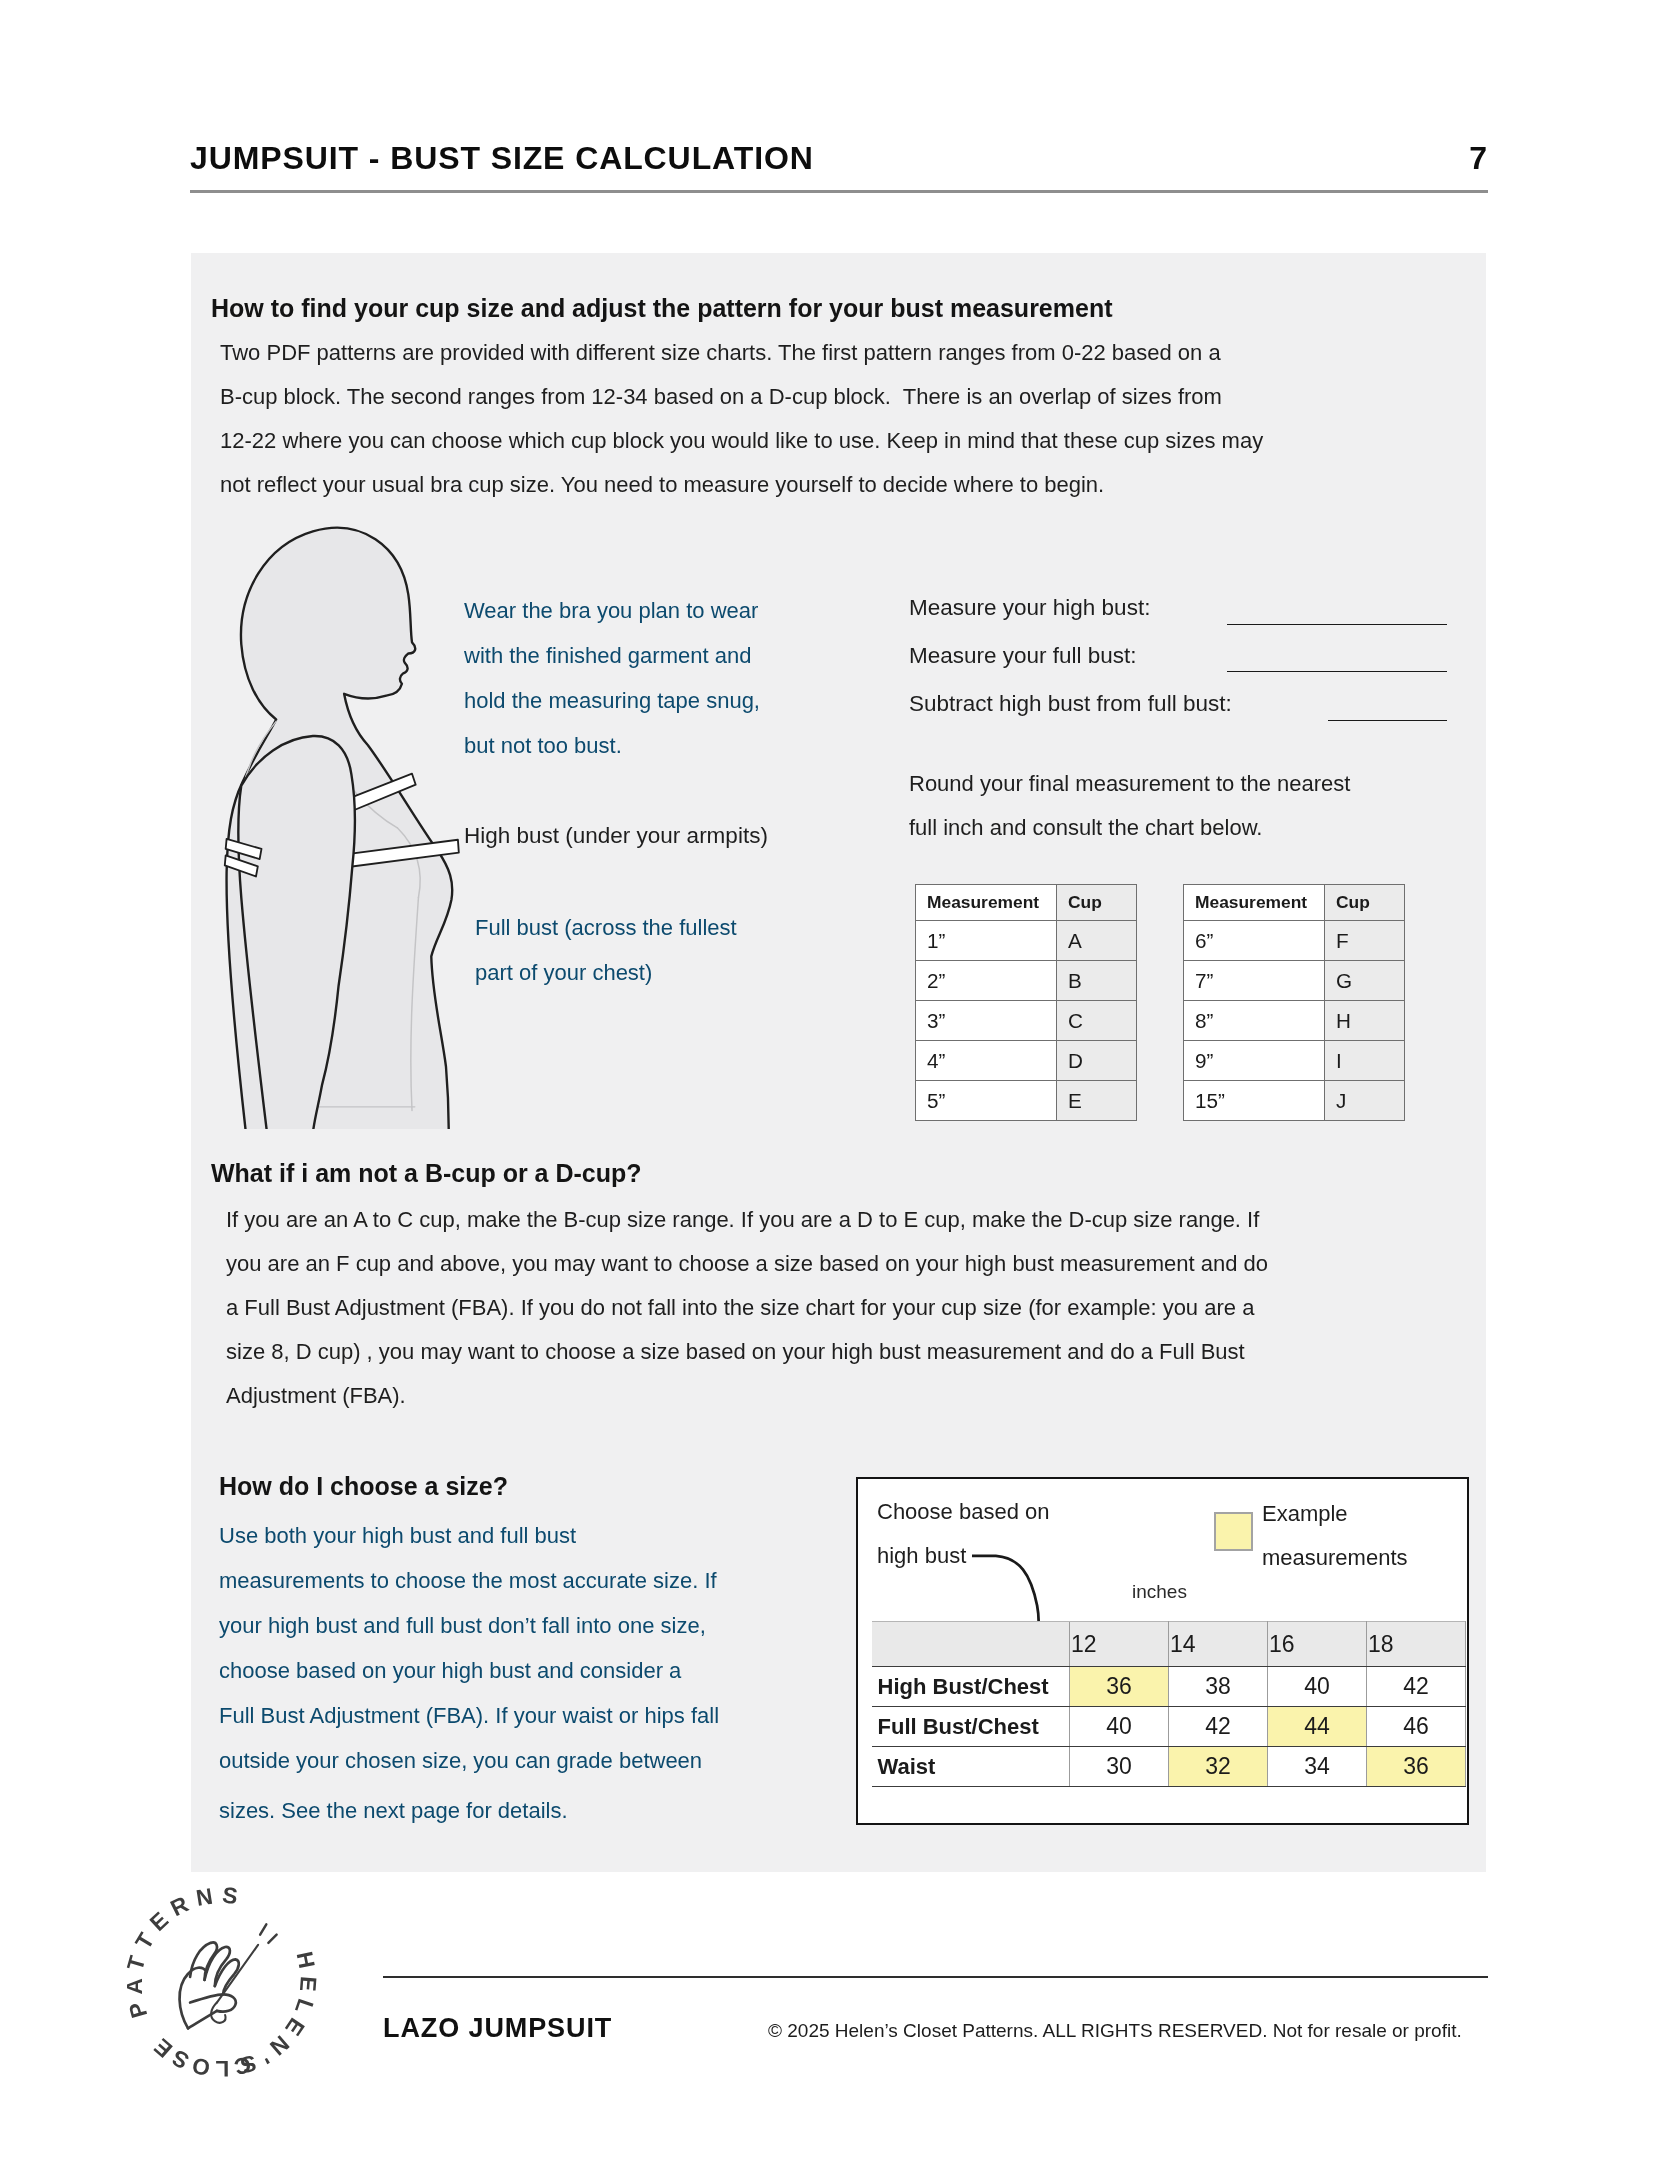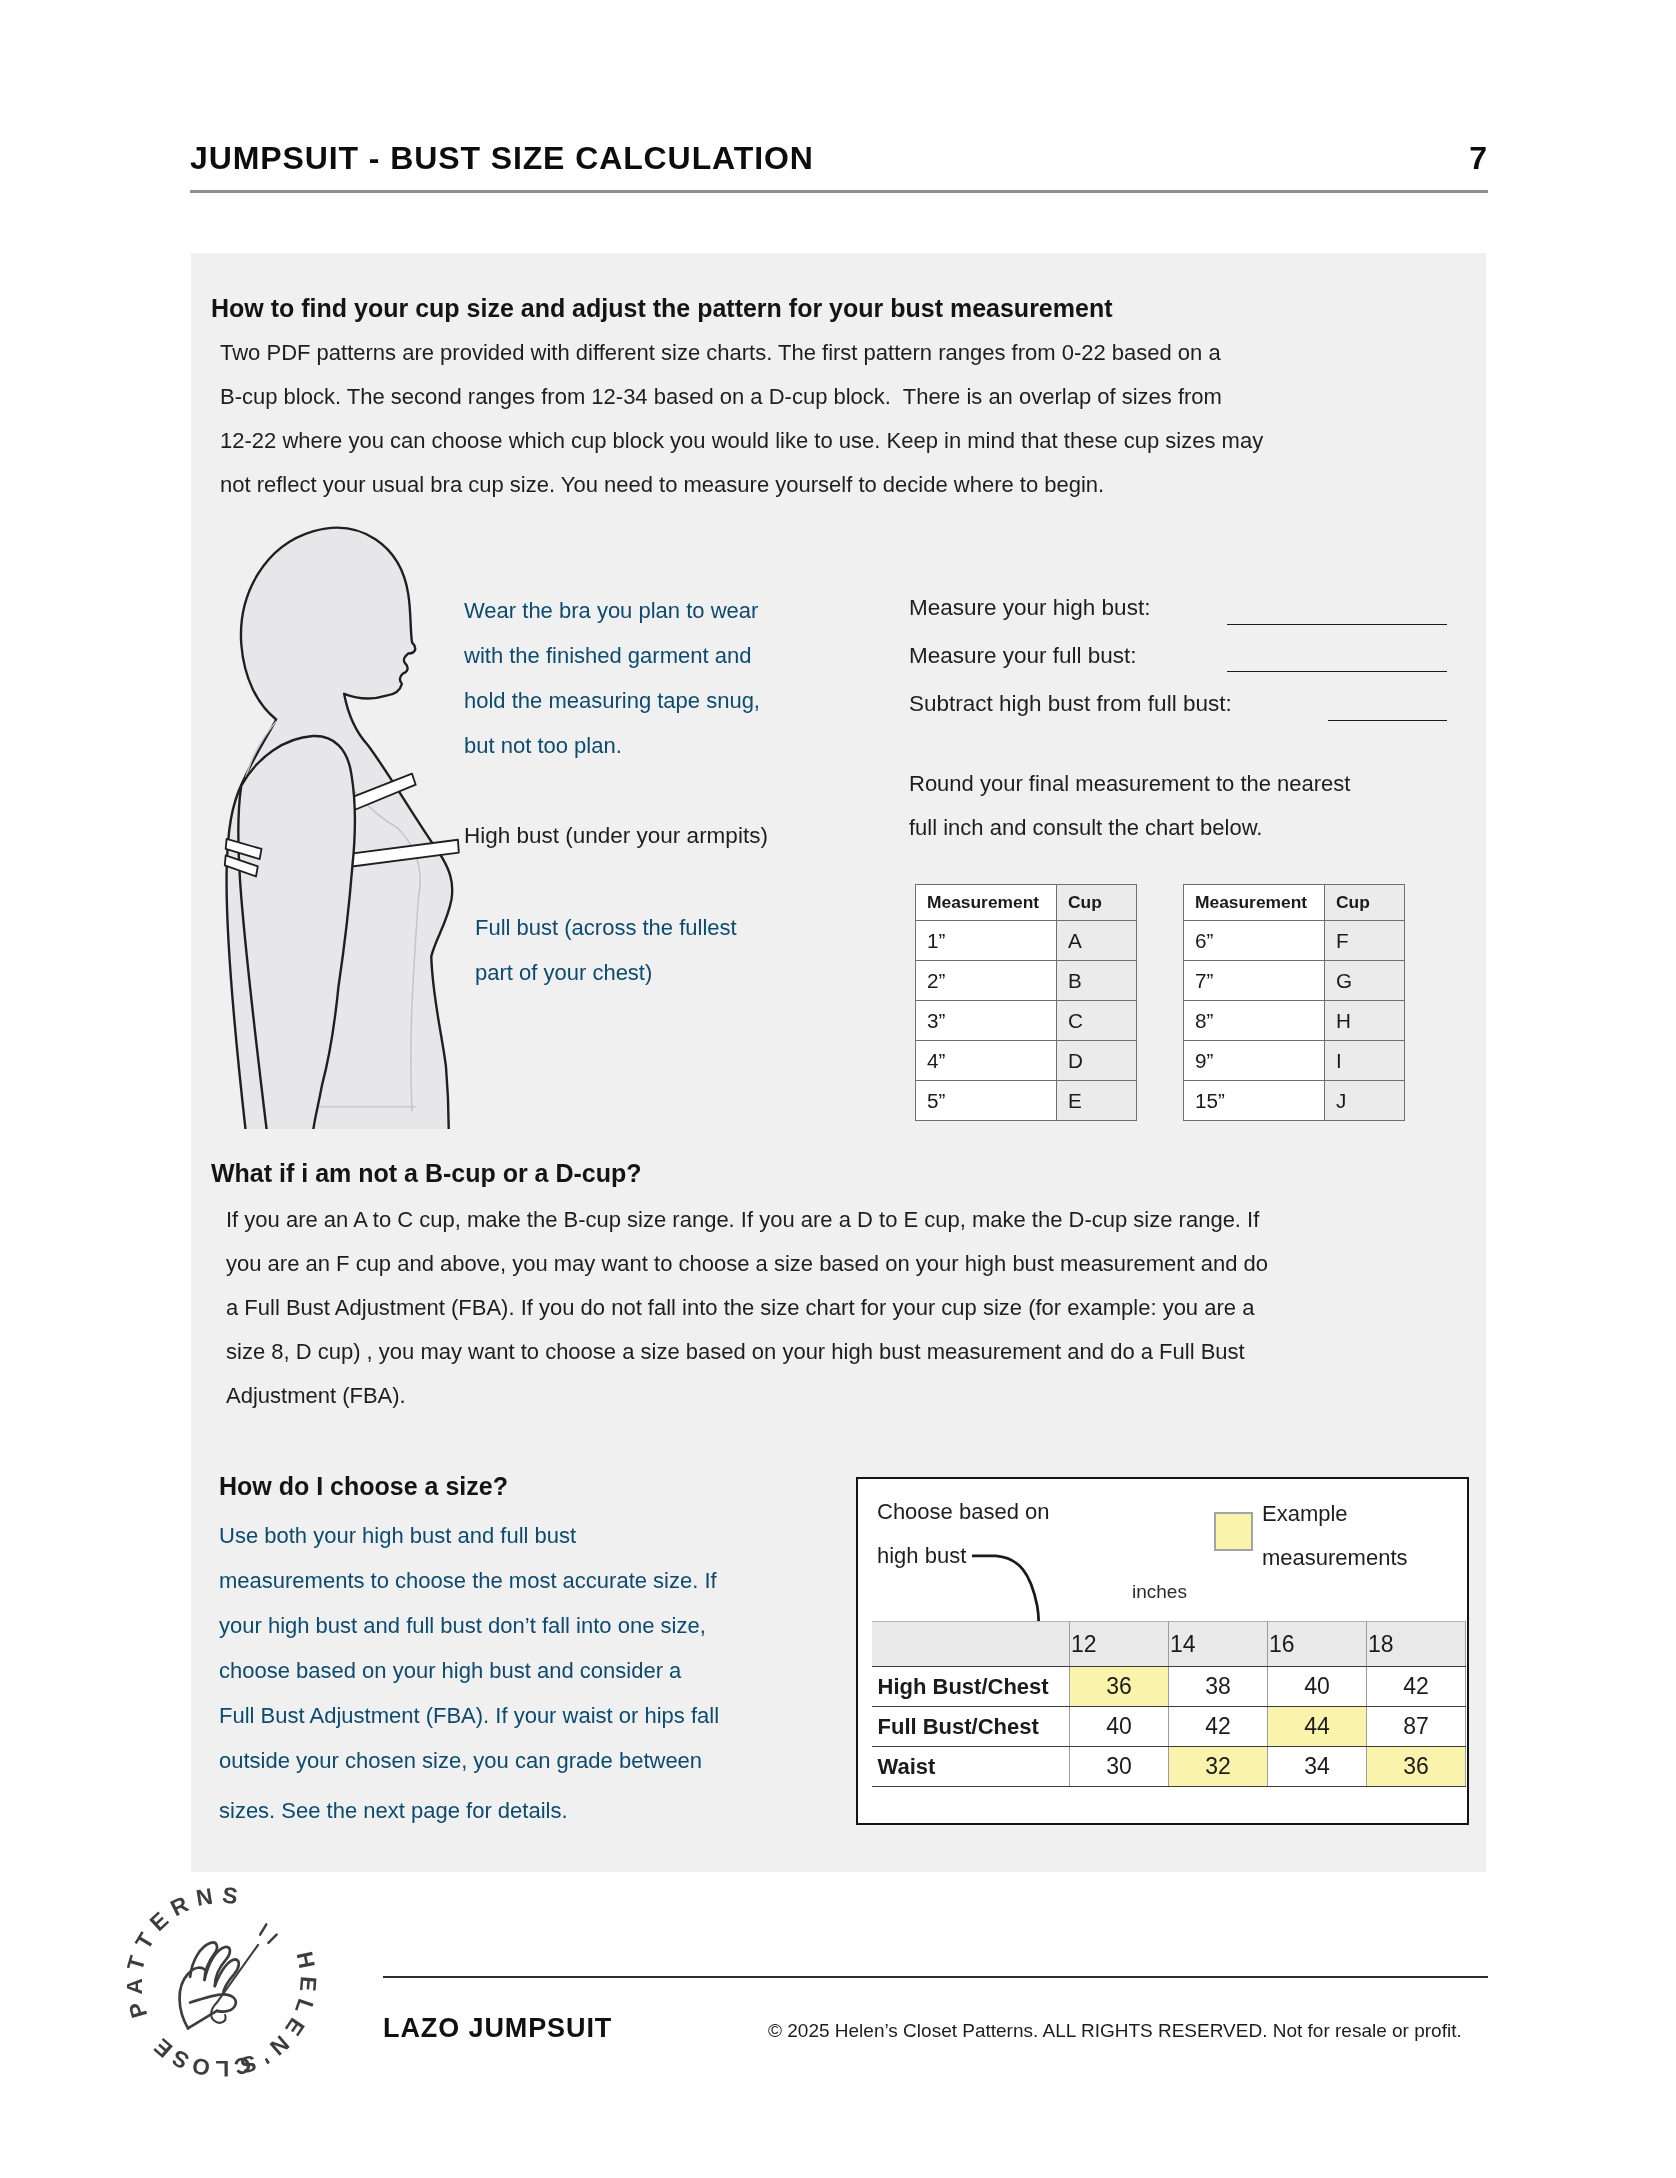--- a/index.html
+++ b/index.html
@@ -108,21 +108,21 @@
 
       <path fill="#ffffff" stroke="#1f1f1f" stroke-width="2" d="M 247,914 L 285,925 L 283,936 L 246,925 Z"></path>
       <path fill="#ffffff" stroke="#1f1f1f" stroke-width="2" d="M 246,932 L 281,944 L 279,955 L 245,943 Z"></path>
     </g>
   </svg>
 
   <div class="abs" style="left:464px;top:588px;">
     <div class="bline2">Wear the bra you plan to wear</div>
     <div class="bline2">with the finished garment and</div>
     <div class="bline2">hold the measuring tape snug,</div>
-    <div class="bline2">but not too plan.</div>
+    <div class="bline2">but not too bust.</div>
   </div>
   <div class="abs mlabel" style="left:464px;top:823px;">High bust (under your armpits)</div>
   <div class="abs" style="left:475px;top:905px;">
     <div class="bline2">Full bust (across the fullest</div>
     <div class="bline2">part of your chest)</div>
   </div>
 
   <div class="abs mlabel" style="left:909px;top:595px;">Measure your high bust:</div>
   <div class="abs fillline" style="left:1227px;top:624px;width:220px;"></div>
   <div class="abs mlabel" style="left:909px;top:643px;">Measure your full bust:</div>
@@ -239,21 +239,21 @@
       <td class="vline hl">36</td>
       <td class="vline">38</td>
       <td class="vline">40</td>
       <td class="vline">42</td>
     </tr>
     <tr class="exrow">
       <td class="rowlabel">Full Bust/Chest</td>
       <td class="vline">40</td>
       <td class="vline">42</td>
       <td class="vline hl">44</td>
-      <td class="vline">87</td>
+      <td class="vline">46</td>
     </tr>
     <tr class="exrow">
       <td class="rowlabel">Waist</td>
       <td class="vline">30</td>
       <td class="vline hl">32</td>
       <td class="vline">34</td>
       <td class="vline hl">36</td>
     </tr>
   </tbody>
     </table>

